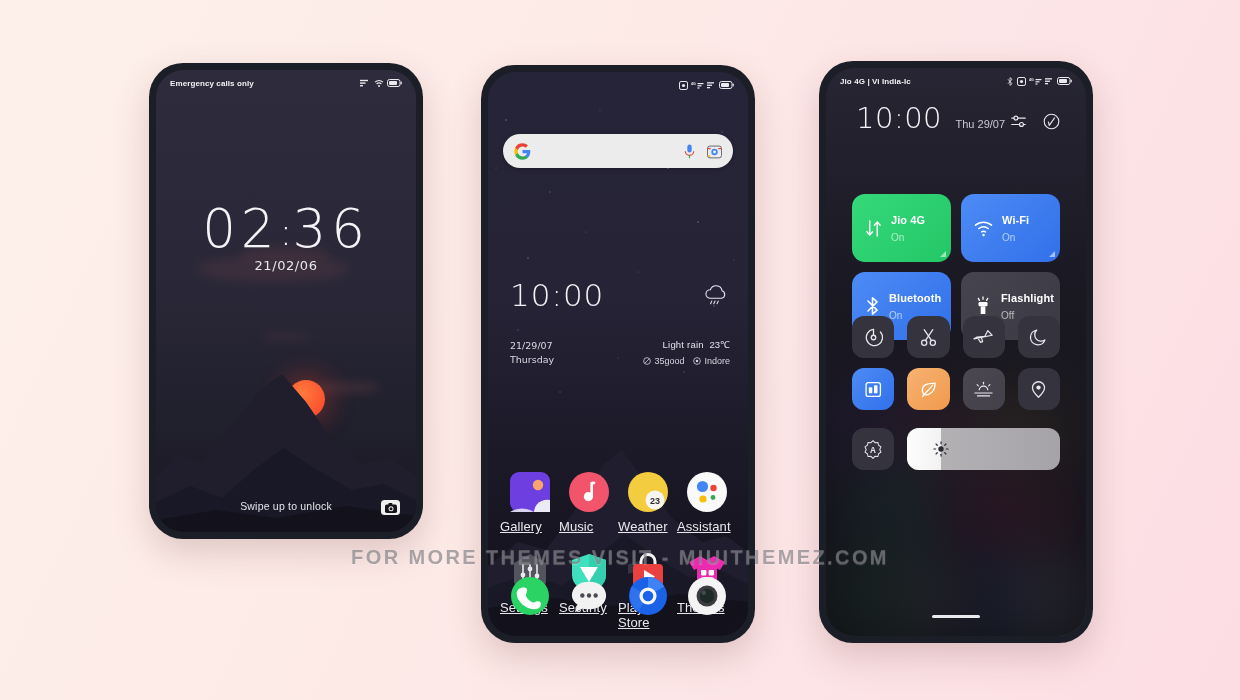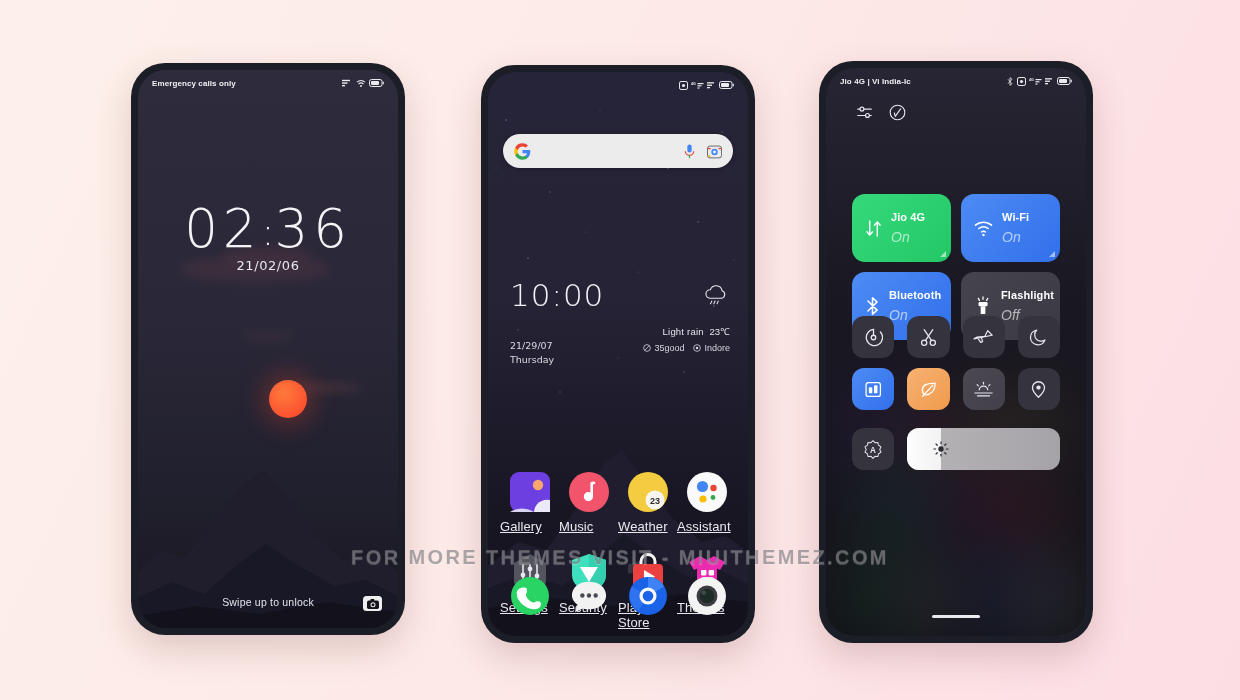--- a/index.html
+++ b/index.html
@@ -7,21 +7,21 @@
   body {
     font-family:"Liberation Sans", sans-serif;
     background:linear-gradient(115deg,#fdf0ea 0%,#fdeae7 45%,#fcdde4 100%);
     position:relative;
   }
   .stage { position:absolute; inset:0; }
 
   
   .phone { position:absolute; background:#1b1e26; border-radius:34px;
            box-shadow:0 14px 34px rgba(120,70,70,.22); padding:7px; }
-  .phone.p1 { left:131px; top:63px;  width:274px; height:572px; }
+  .phone.p1 { left:149px; top:63px;  width:274px; height:476px; }
   .phone.p2 { left:481px; top:65px;  width:274px; height:578px; }
   .phone.p3 { left:819px; top:61px;  width:274px; height:582px; }
   .screen { position:absolute; inset:7px; border-radius:28px; overflow:hidden; }
 
   
   .statusbar { position:absolute; top:0; left:0; right:0; height:26px;
                display:flex; align-items:center; justify-content:space-between;
                padding:0 14px; color:#f1f1f4; font-size:8px; font-weight:bold;
                letter-spacing:.1px; z-index:6; }
   .sb-icons { display:flex; align-items:center; gap:3px; }
@@ -63,21 +63,21 @@
      background:#ececed; border-radius:17px; display:flex; align-items:center;
      justify-content:space-between; padding:0 11px; box-shadow:0 1px 4px rgba(0,0,0,.3);}
   .gbar-right { display:flex; align-items:center; gap:11px; }
   .widget { position:absolute; left:22px; right:18px; top:208px; display:flex;
      justify-content:space-between; }
   .w-time { color:#f2f2f6; font-size:31px; font-weight:300; letter-spacing:1px;
      font-family:"DejaVu Sans", sans-serif; line-height:1; }
   .w-date { color:#d9d9e2; font-size:9.5px; margin-top:28px; line-height:1.5;
      font-family:"DejaVu Sans", sans-serif; }
   .w-right { text-align:right; padding-top:3px; }
-  .w-cond { color:#e4e4ec; font-size:9.5px; margin-top:14px; letter-spacing:.2px;}
+  .w-cond { color:#e4e4ec; font-size:9.5px; margin-top:27px; letter-spacing:.2px;}
   .w-aq { color:#d5d5de; font-size:9px; margin-top:5px;
      display:flex; gap:9px; justify-content:flex-start; align-items:center; }
   .w-aq span { display:flex; align-items:center; gap:3px; }
 
   .apps { position:absolute; left:12px; right:12px; top:400px; }
   .app-row { display:flex; justify-content:space-between; margin-bottom:19px; }
   .app { width:62px; text-align:left; }
   .app-ico { width:40px; height:40px; margin:0 auto 7px; position:relative;
              display:flex; align-items:center; justify-content:center; }
   .app-lbl { color:#e8e8ee; font-size:13px; letter-spacing:.1px;text-decoration:underline; }
@@ -95,21 +95,21 @@
   .cc-time { color:#f4f4f7; font-size:29px; font-weight:300; letter-spacing:.5px;
      font-family:"DejaVu Sans", sans-serif; line-height:1; }
   .cc-day { color:#c9c9d4; font-size:11px; margin-left:9px; }
   .cc-acts { display:flex; gap:16px; padding-bottom:3px; }
   .tiles { position:absolute; top:126px; left:26px; right:26px;
      display:grid; grid-template-columns:1fr 1fr; gap:10px; }
   .tile { height:68px; border-radius:13px; display:flex; align-items:center;
      padding:0 6px 0 13px; position:relative; overflow:hidden; }
   .tile-txt { margin-left:9px; }
   .tile-name { color:#fff; font-size:11px; font-weight:bold; letter-spacing:.1px;}
-  .tile-state { color:rgba(255,255,255,.62); font-size:14px; margin-top:6px;font-style:italic; }
+  .tile-state { color:rgba(255,255,255,.62); font-size:10px; margin-top:6px; }
   .tile-corner { position:absolute; right:5px; bottom:5px; width:0; height:0;
      border-left:6px solid transparent; border-bottom:6px solid rgba(255,255,255,.55); }
   .grid { position:absolute; top:248px; left:26px; right:26px;
      display:grid; grid-template-columns:repeat(4,1fr); gap:10px 13px; }
   .gbtn { height:42px; border-radius:12px; background:#34333e;
      display:flex; align-items:center; justify-content:center; }
   .bright-row { position:absolute; top:360px; left:26px; right:26px;
      display:flex; gap:13px; align-items:center; }
   .bright-slider { flex:1; height:42px; border-radius:12px; position:relative;
      overflow:hidden; background:linear-gradient(90deg,#b8b5b9,#a6a3a8); }
@@ -483,20 +483,24 @@
           </svg>
           <svg width="15" height="8" viewBox="0 0 15 8">
             <rect x="0.5" y="0.5" width="12.5" height="7" rx="2" stroke="#e9e9ee" stroke-width="1" fill="none"></rect>
             <rect x="2" y="2" width="8" height="4" rx="1" fill="#e9e9ee"></rect>
             <rect x="13.6" y="2.6" width="1.2" height="2.8" rx="0.6" fill="#e9e9ee"></rect>
           </svg>
         </span>
       </div>
 
       <div class="cc-head">
+        <div>
+          <span class="cc-time">10:00</span>
+          <span class="cc-day">Thu 29/07</span>
+        </div>
         <div class="cc-acts">
           <svg width="17" height="17" viewBox="0 0 20 20">
             <g stroke="#e6e6ee" stroke-width="1.4" stroke-linecap="round">
               <path d="M2 6 H18"></path>
                 <path d="M2 13.5 H18"></path>
             </g>
             <circle cx="7" cy="6" r="2.3" fill="#2e2c38" stroke="#e6e6ee" stroke-width="1.4"></circle>
             <circle cx="13.5" cy="13.5" r="2.3" fill="#2e2c38" stroke="#e6e6ee" stroke-width="1.4"></circle>
           </svg>
           <svg width="17" height="17" viewBox="0 0 20 20">

